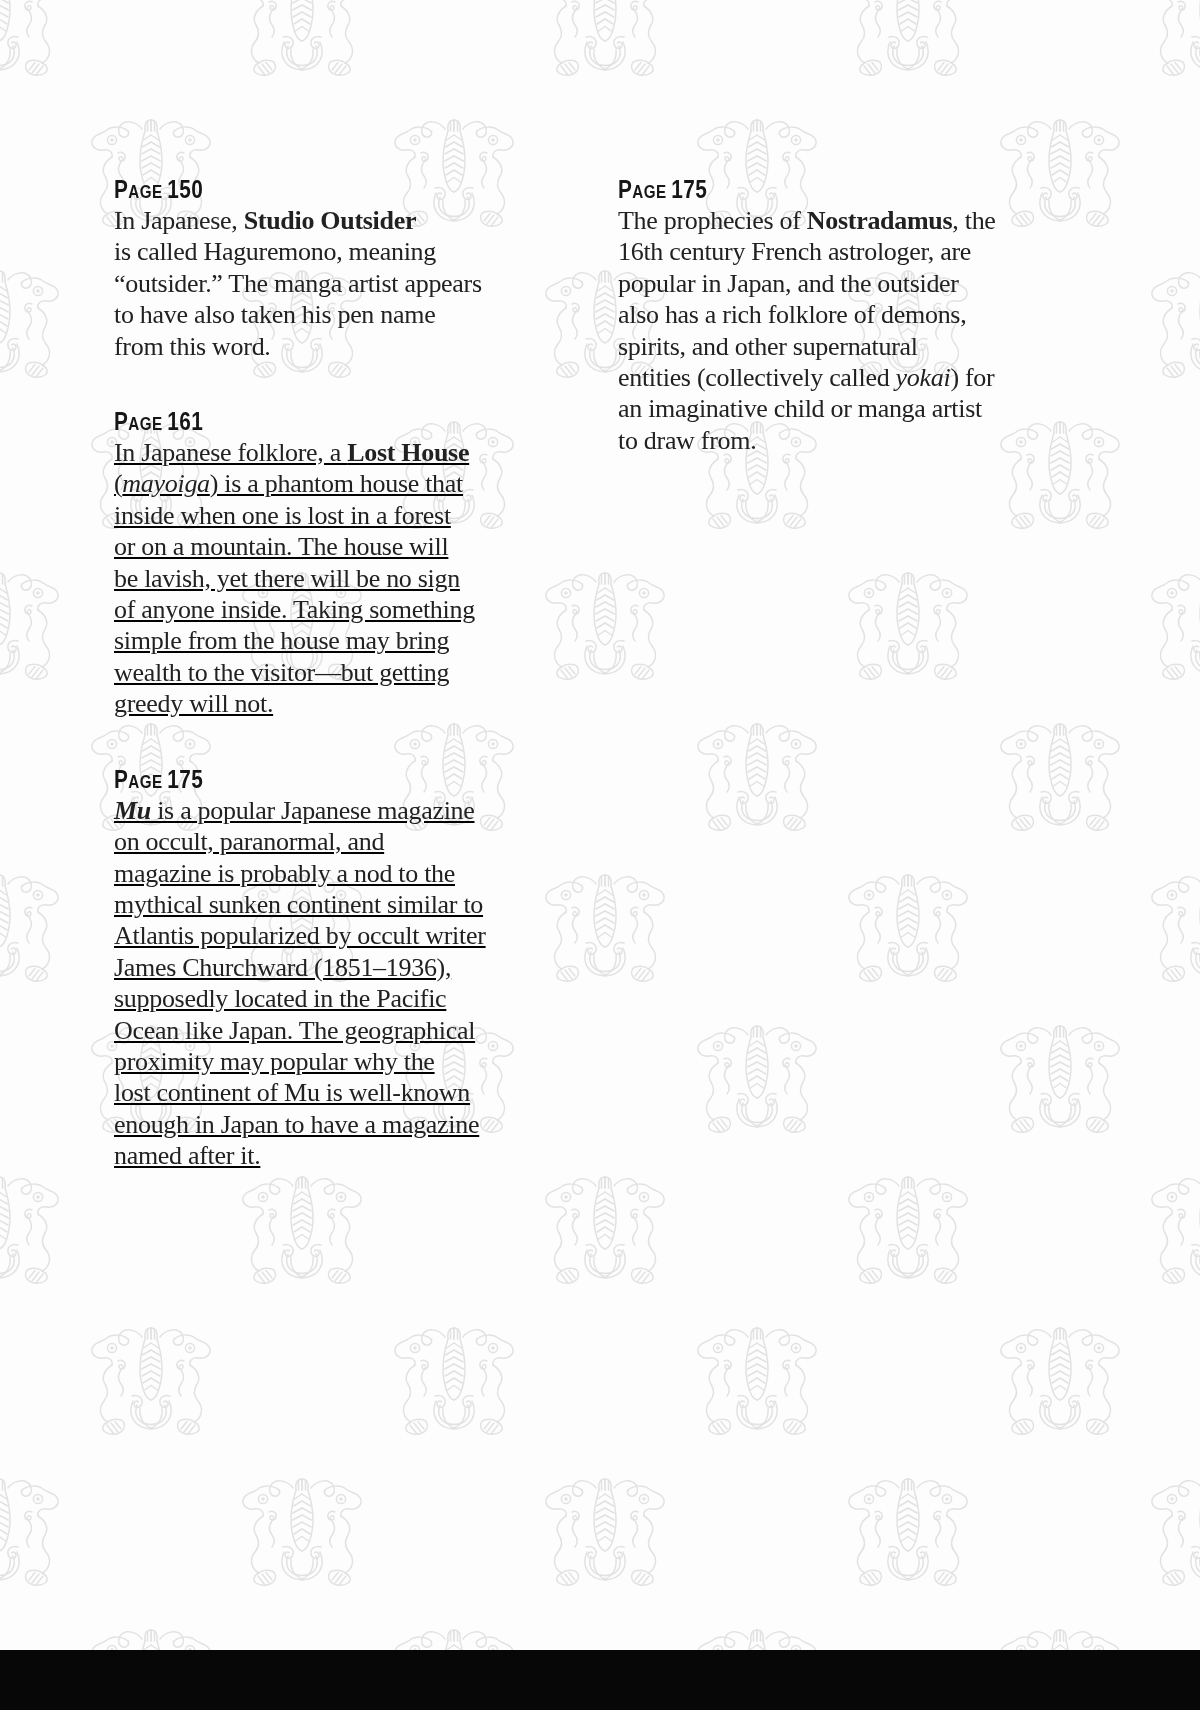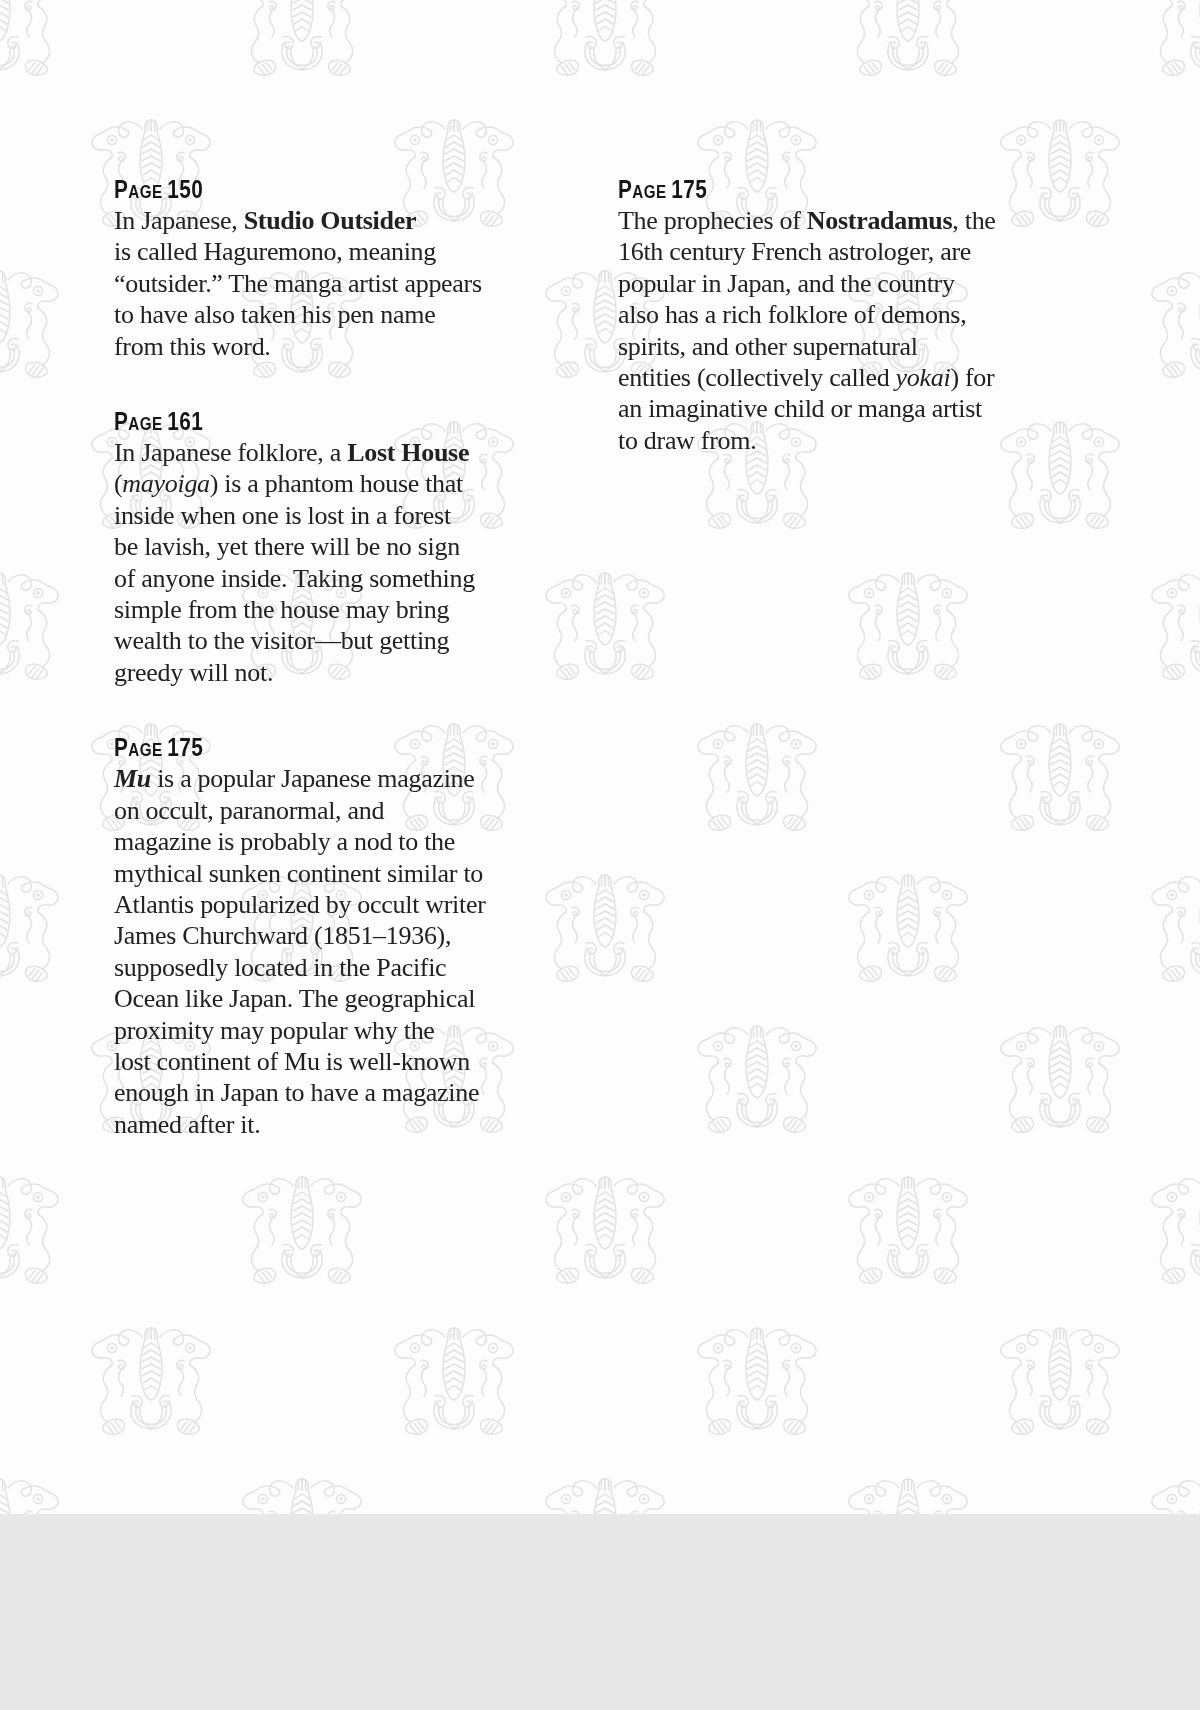--- a/index.html
+++ b/index.html
@@ -1,18 +1,18 @@
 <!DOCTYPE html>
 <html><head>
 <meta charset="utf-8">
 <style>
   html,body{margin:0;padding:0;background:#e8e8e8;}
   .page{
     position:relative;
-    width:1200px;height:1514px;
+    width:1200px;height:1710px;
     margin:0 auto;
     background:var(--page-bg,#fdfdfd);
     overflow:hidden;
     font-family:"Liberation Serif", serif;
   }
   
   .pattern-layer{
     position:absolute;inset:0;
     z-index:0;
     pointer-events:none;
@@ -28,21 +28,21 @@
     stroke-linecap:round;
     stroke-linejoin:round;
   }
   .motif .fill{fill:var(--pat,#e2e2e2);stroke:none;}
   
   .content{position:absolute;inset:0;z-index:1;}
   .col{position:absolute;top:178px;}
   .col-left{left:114px;width:460px;}
   .col-right{left:618px;width:460px;}
   .note-section{margin:0;}
-  .note-section + .note-section{margin-top:48px;}
+  .note-section + .note-section{margin-top:48px;text-decoration:underline;}
   .note-heading{
     margin:0 0 5px 0;
     line-height:22px;
     height:22px;
     font-family:"Liberation Sans", sans-serif;
     font-weight:800;
     color:var(--head-color,#161616);
     white-space:nowrap;
   }
   .hd-wrap{
@@ -3276,20 +3276,21 @@
             <div class="bline"><span>from this word.</span></div>
           </div>
   </div>
 
   <div class="note-section">
     <h2 class="note-heading"><span class="hd-wrap"><span class="hd-cap">P</span><span class="hd-sc">AGE</span><span class="hd-space"></span><span class="hd-num">161</span></span></h2>
     <div class="note-body">
             <div class="bline"><span>In Japanese folklore, a </span><span class="seg-b">Lost House</span></div>
             <div class="bline"><span>(</span><span class="seg-i">mayoiga</span><span>) is a phantom house that</span></div>
             <div class="bline"><span>inside when one is lost in a forest</span></div>
+            <div class="bline"><span>or on a mountain. The house will</span></div>
             <div class="bline"><span>be lavish, yet there will be no sign</span></div>
             <div class="bline"><span>of anyone inside. Taking something</span></div>
             <div class="bline"><span>simple from the house may bring</span></div>
             <div class="bline"><span>wealth to the visitor—but getting</span></div>
             <div class="bline"><span>greedy will not.</span></div>
           </div>
   </div>
 
   <div class="note-section">
     <h2 class="note-heading"><span class="hd-wrap"><span class="hd-cap">P</span><span class="hd-sc">AGE</span><span class="hd-space"></span><span class="hd-num">175</span></span></h2>
@@ -3308,21 +3309,21 @@
             <div class="bline"><span>named after it.</span></div>
           </div>
   </div>
 </section>
     <section class="col col-right" id="col-right">
   <div class="note-section">
     <h2 class="note-heading"><span class="hd-wrap"><span class="hd-cap">P</span><span class="hd-sc">AGE</span><span class="hd-space"></span><span class="hd-num">175</span></span></h2>
     <div class="note-body">
             <div class="bline"><span>The prophecies of </span><span class="seg-b">Nostradamus</span><span>, the</span></div>
             <div class="bline"><span>16th century French astrologer, are</span></div>
-            <div class="bline"><span>popular in Japan, and the country</span></div>
+            <div class="bline"><span>popular in Japan, and the outsider</span></div>
             <div class="bline"><span>also has a rich folklore of demons,</span></div>
             <div class="bline"><span>spirits, and other supernatural</span></div>
             <div class="bline"><span>entities (collectively called </span><span class="seg-i">yokai</span><span>) for</span></div>
             <div class="bline"><span>an imaginative child or manga artist</span></div>
             <div class="bline"><span>to draw from.</span></div>
           </div>
   </div>
 </section>
   </main>
   <div class="bottom-bar"></div>

